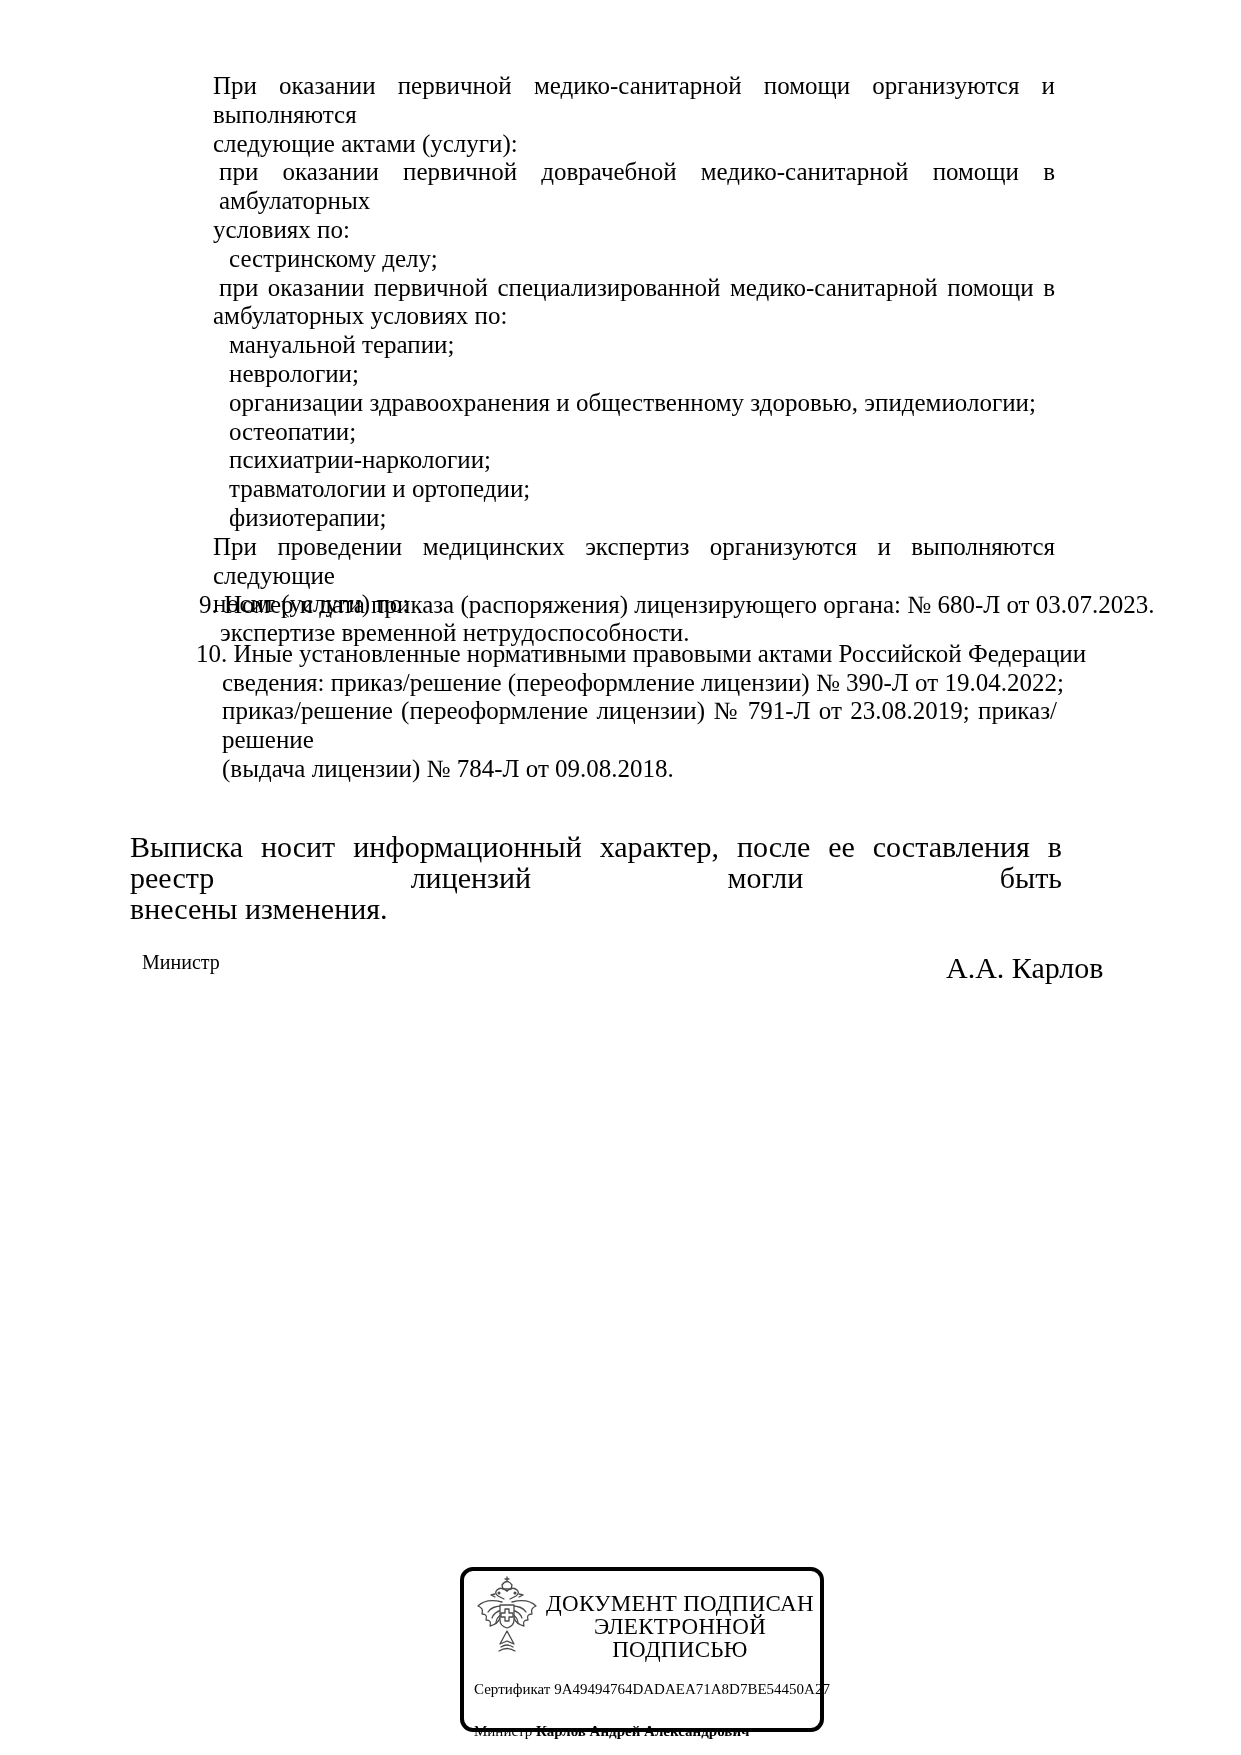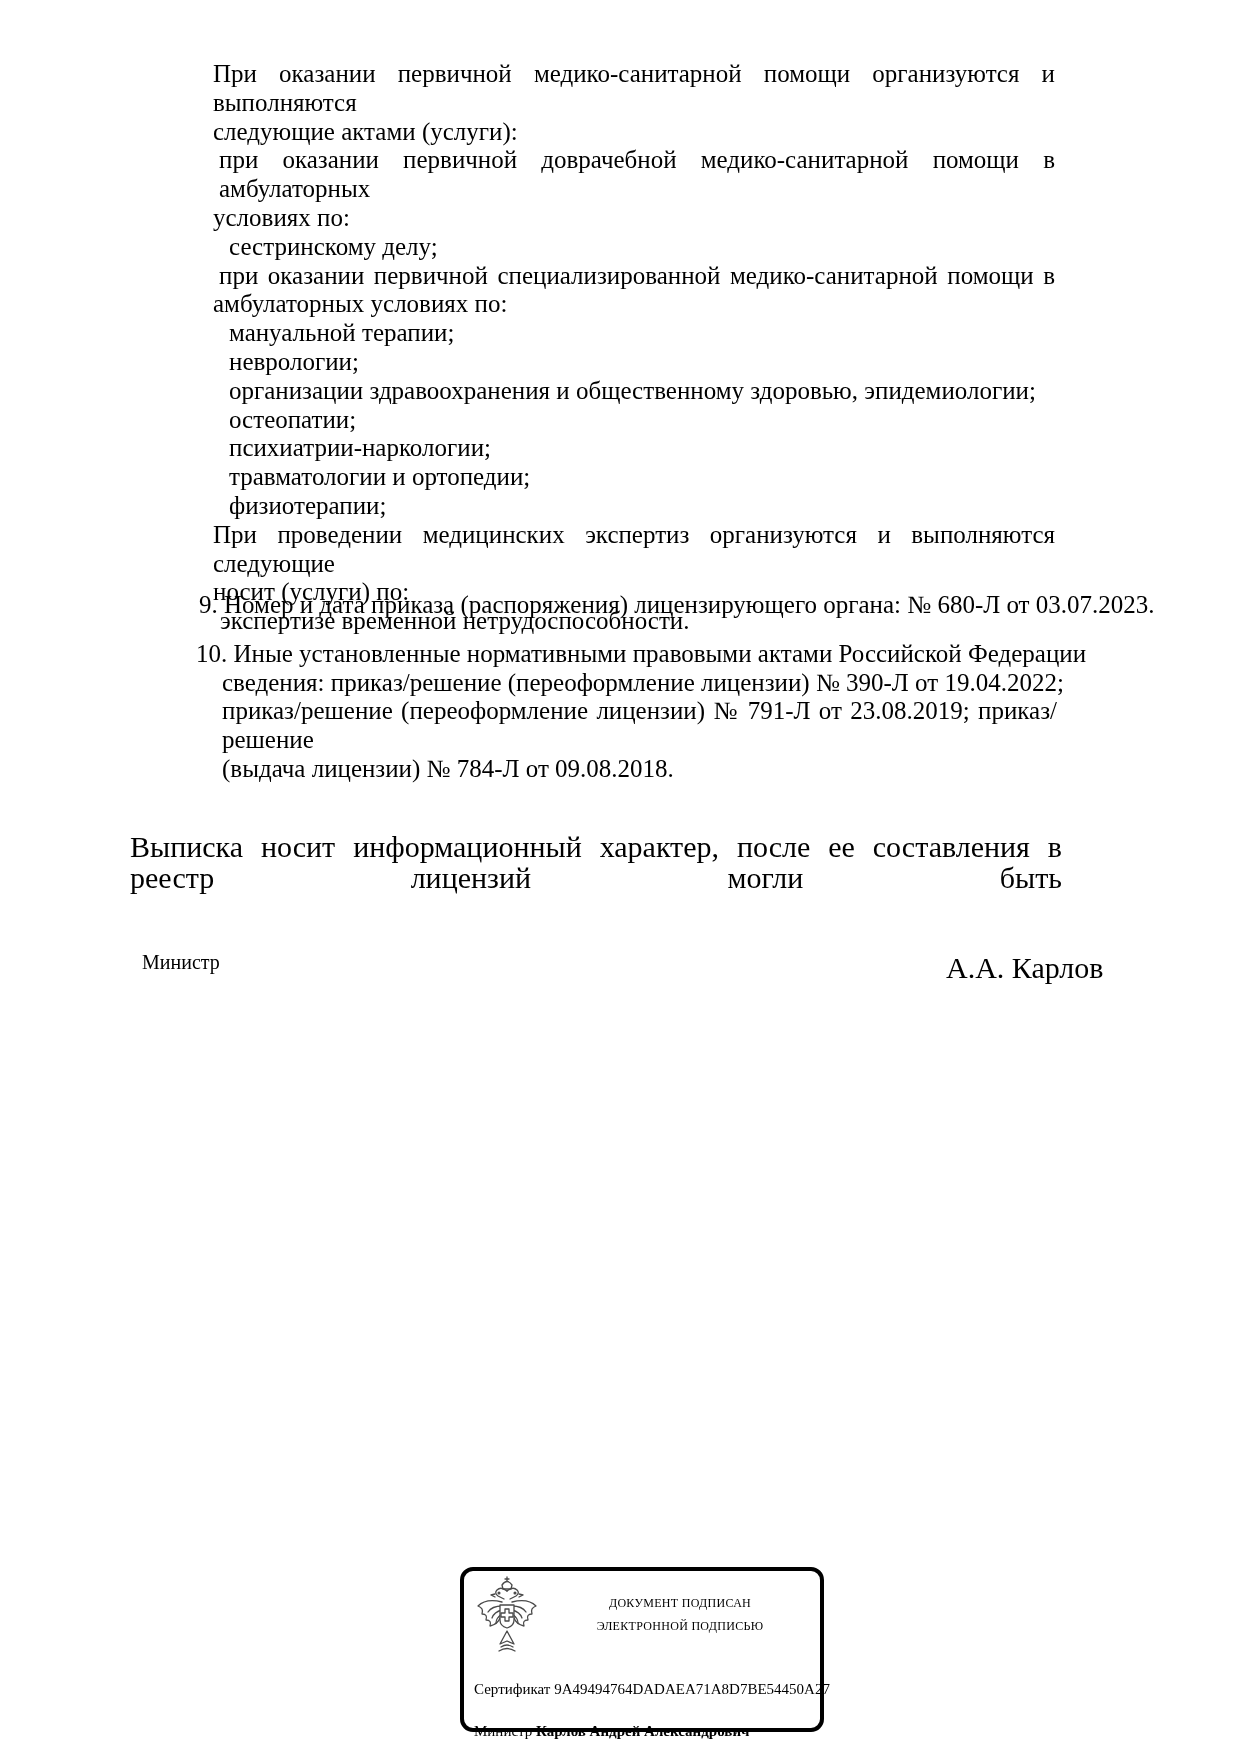--- a/index.html
+++ b/index.html
@@ -8,21 +8,21 @@
     width:1241px; height:1755px;
     background:#ffffff;
     font-family:"Liberation Serif","DejaVu Serif",serif;
     color:#000;
     overflow:hidden;
     margin:0 auto;
   }
   .abs { position:absolute; }
 
   
-  .services { left:213px; top:60px; width:842px; font-size:25px; line-height:28.8px; }
+  .services { left:213px; top:72px; width:842px; font-size:25px; line-height:28.8px; }
   .line { display:block; }
   .nw { white-space:nowrap; }
   .j { text-align:justify; text-align-last:justify; }
   .ind6  { padding-left:6px; }
   .ind7  { padding-left:7px; }
   .ind16 { padding-left:16px; }
 
   
   .item9 { left:199px; top:591px; width:900px; font-size:25px; line-height:28.8px; }
 
@@ -42,21 +42,21 @@
   .stamp {
     left:460px; top:1567px;
     width:364px; height:165px;
     border:4px solid #000; border-radius:13px;
     box-sizing:border-box;
     background:#fff;
   }
   .stamp-emblem { position:absolute; left:10px; top:5px; width:66px; height:80px; }
   .stamp-title  {
     position:absolute; left:82px; top:21px; width:268px;
-    text-align:center; font-size:12px; line-height:23px;
+    text-align:center; font-size:23px; line-height:23px;
     letter-spacing:0.3px;
   }
   .stamp-info { position:absolute; left:10px; top:86px; width:340px; font-size:15px; line-height:20px; }
   .stamp-info .row { white-space:nowrap;margin-top:22px; }
   .bold { font-weight:bold; }
 </style>
 </head>
 <body>
 
 <div class="page">
@@ -87,20 +87,21 @@
 
   <div class="abs item10">
     <span class="line nw">10. Иные установленные нормативными правовыми актами Российской Федерации</span>
     <span class="line nw hang">сведения: приказ/решение (переоформление лицензии) № 390-Л от 19.04.2022;</span>
     <span class="line j hang">приказ/решение (переоформление лицензии) № 791-Л от 23.08.2019; приказ/решение</span>
     <span class="line nw hang">(выдача лицензии) № 784-Л от 09.08.2018.</span>
   </div>
 
   <div class="abs disclaimer">
     <span class="line j">Выписка носит информационный характер, после ее составления в реестр лицензий могли быть</span>
+    <span class="line nw">внесены изменения.</span>
   </div>
 
   <div class="abs minister">Министр</div>
   <div class="abs sign-name">А.А. Карлов</div>
 
   <div class="abs stamp">
 
     <div class="stamp-emblem">
       <svg viewBox="0 0 66 80" width="66" height="80" aria-hidden="true">
         <g fill="none" stroke="#4a4a4a" stroke-width="1.3" stroke-linecap="round" stroke-linejoin="round">

